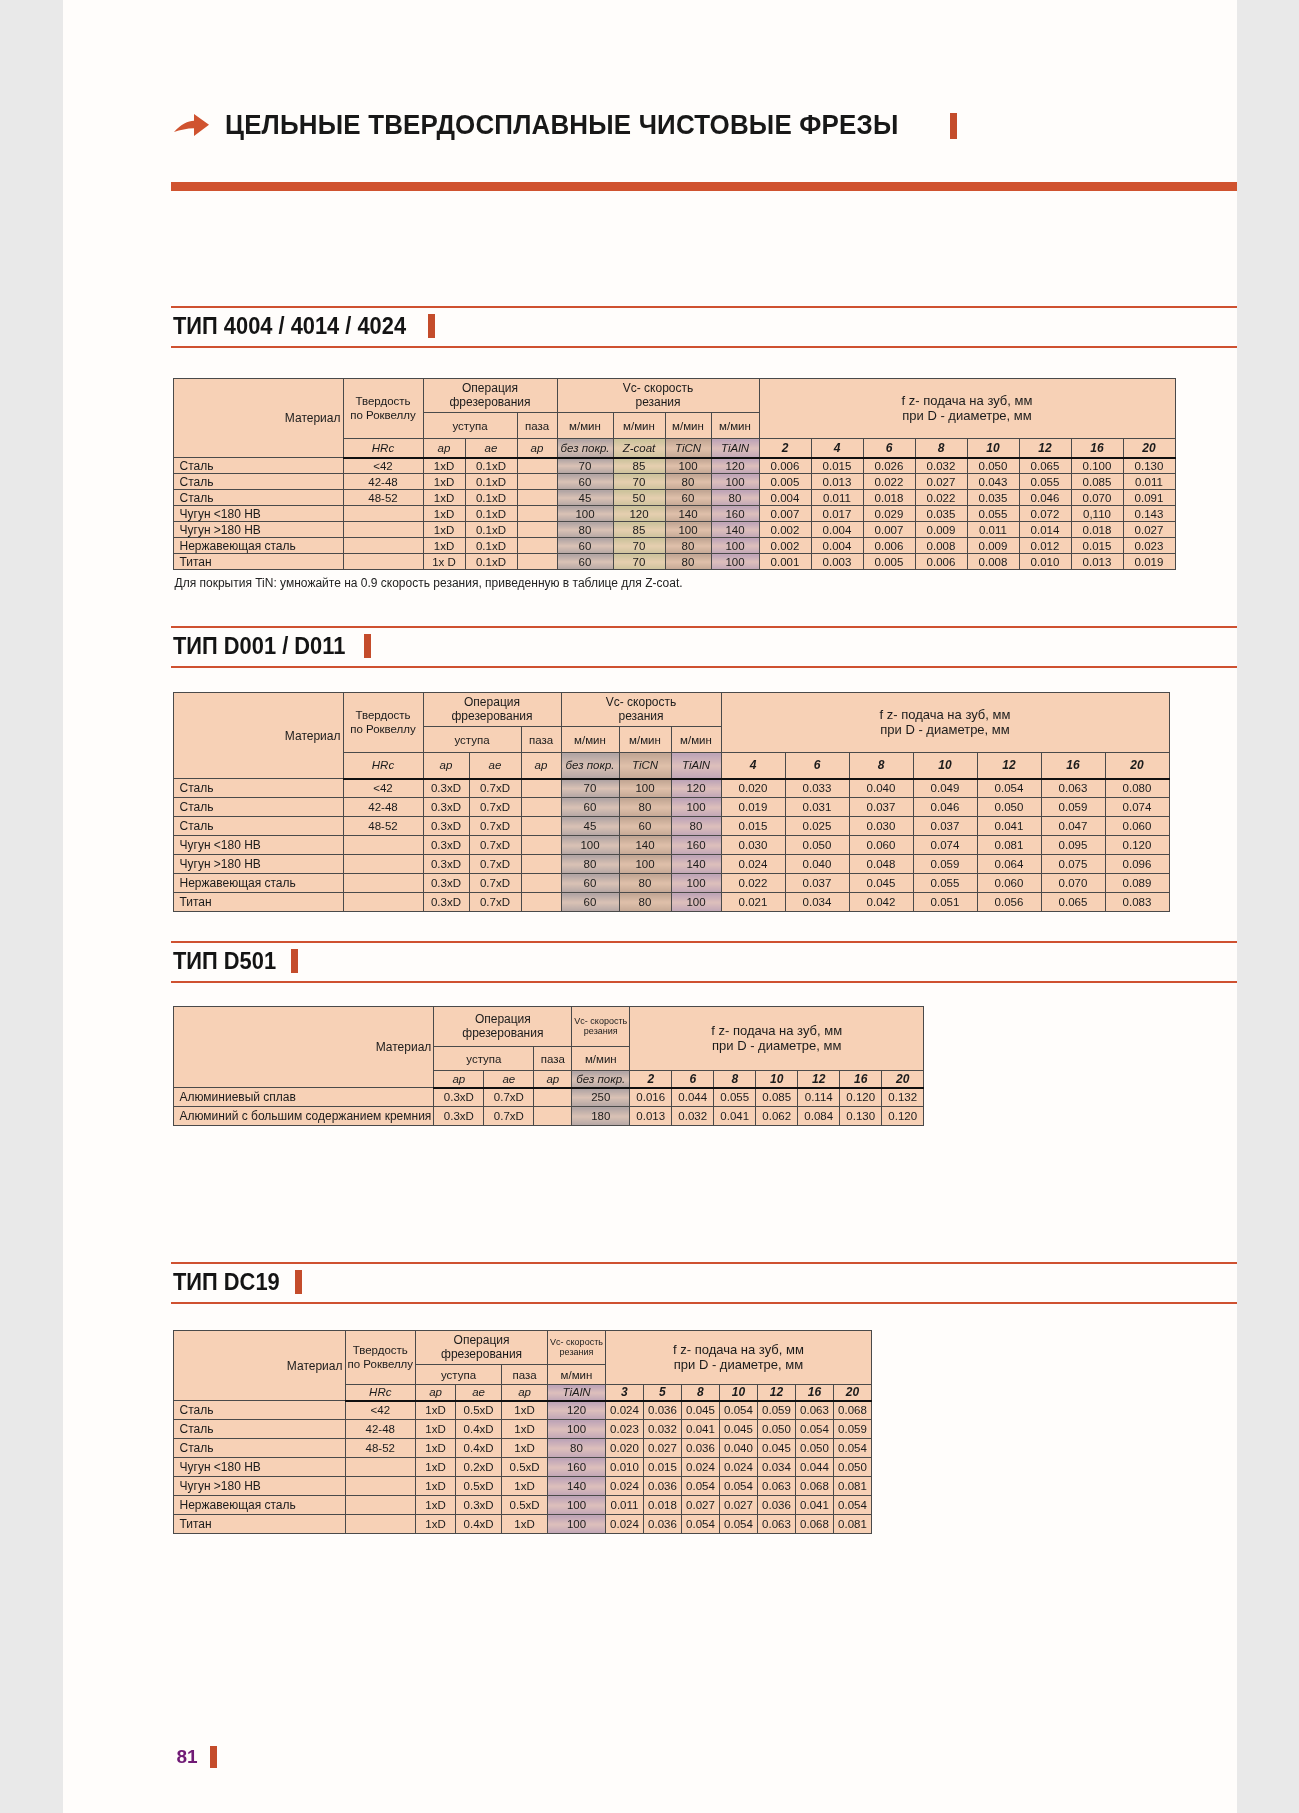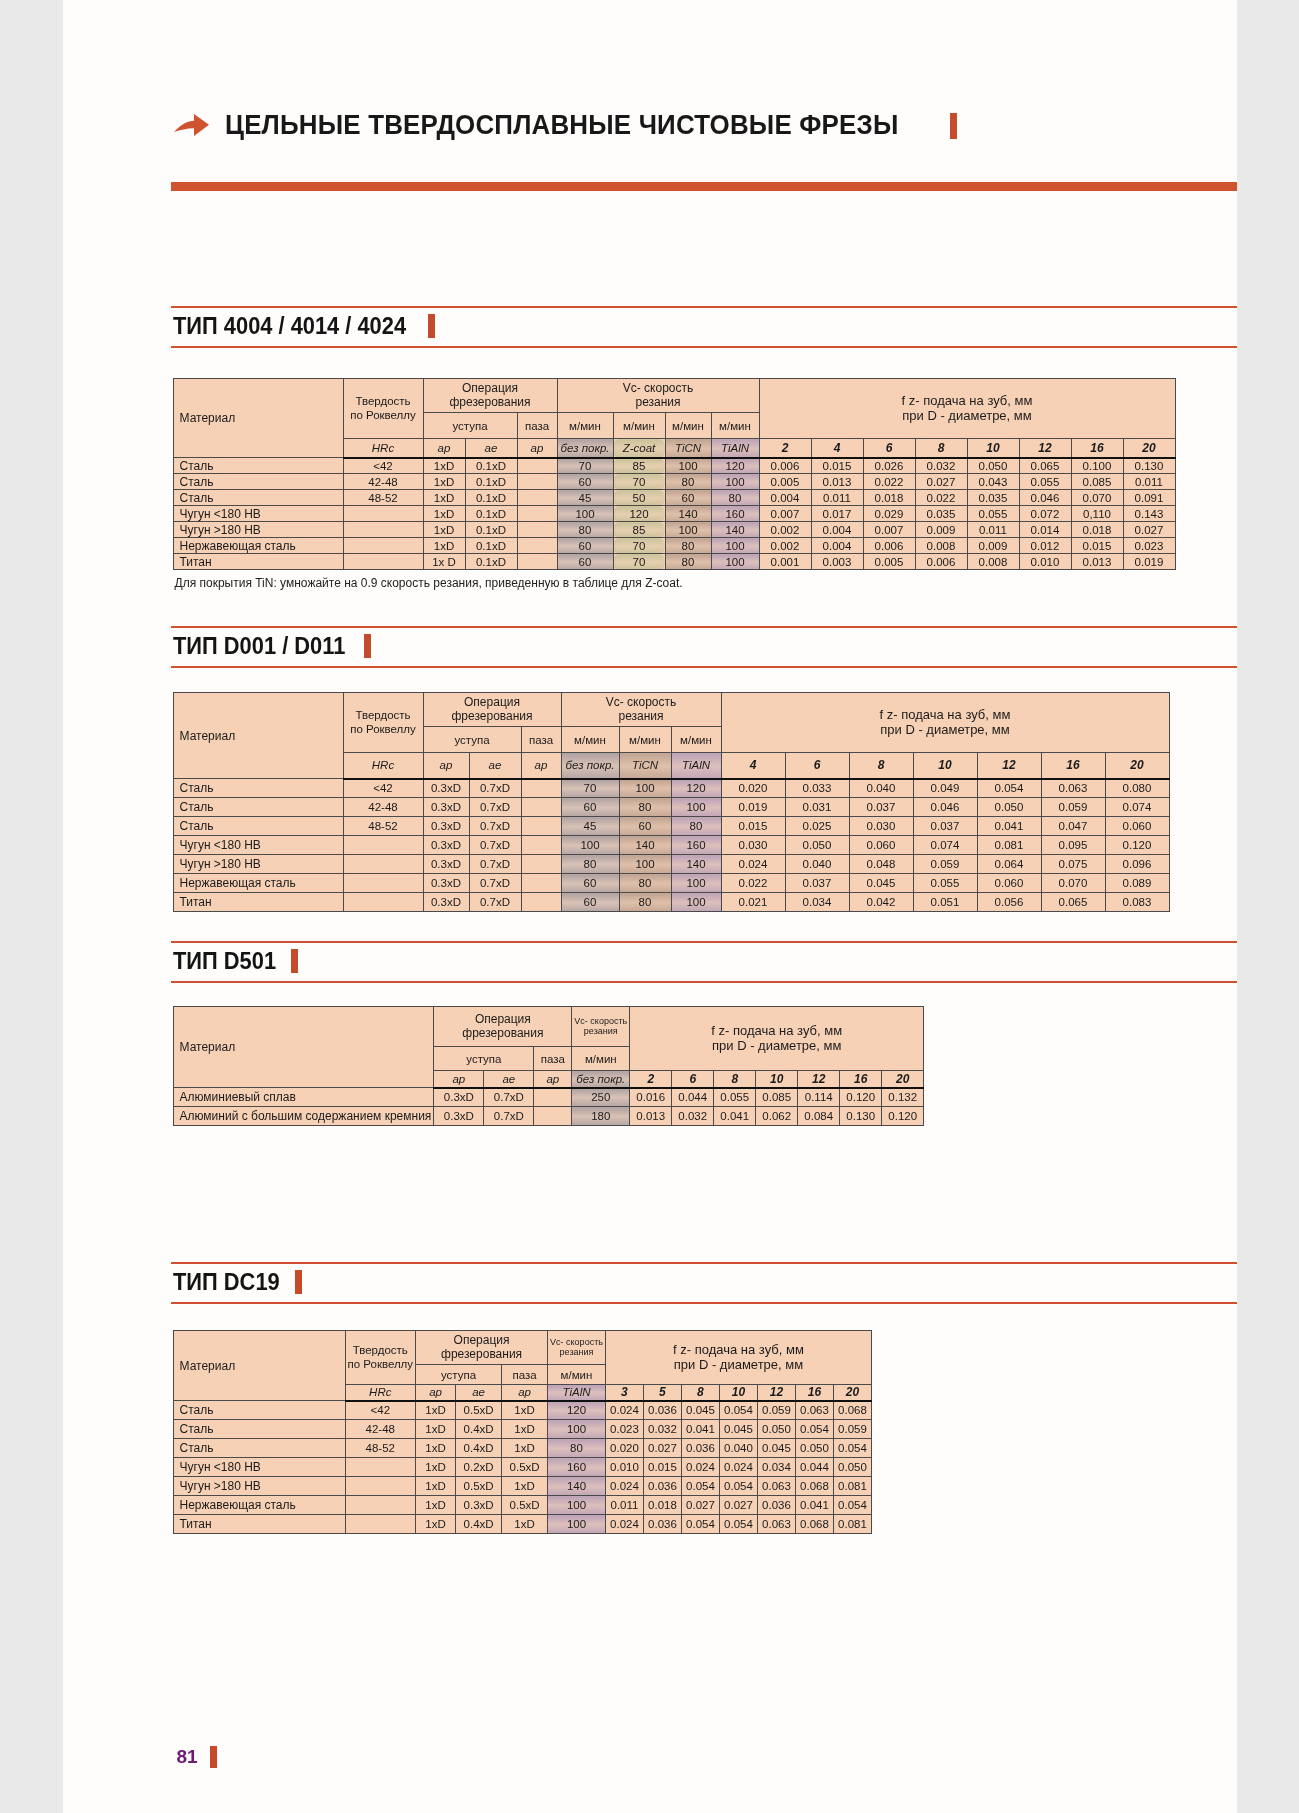--- a/index.html
+++ b/index.html
@@ -26,24 +26,24 @@
   table{border-collapse:collapse;table-layout:fixed;background:#f7d1b6;}
   th,td{border:1px solid #4a4a4a;padding:0 2px;text-align:center;vertical-align:middle;
         font-size:11.5px;font-weight:normal;color:#1b1b1b;overflow:hidden;white-space:nowrap;}
   table{border:1.5px solid #333;}
   thead tr:last-child th{border-bottom:2.5px solid #101010;font-style:italic;}
   .h-two{line-height:1.15;}
   .h-op,.h-vc,.h-fz{font-size:12px;}
   .h-vc-sm{font-size:9px;line-height:1.1;}
   .h-fz{font-size:13px;}
   .h-d{font-weight:bold;font-size:12px;}
-  .h-mat{text-align:left;padding-left:6px;font-size:12px;}
+  .h-mat{text-align:right;padding-left:6px;font-size:12px;}
   .td-mat{text-align:left;padding-left:6px;font-size:12px;}
   .c-none{background:linear-gradient(180deg,rgba(108,120,145,.52),rgba(150,158,178,.30) 50%,rgba(108,120,145,.48));}
-  .c-zcoat{background:linear-gradient(180deg,rgba(158,180,128,.50),rgba(185,200,158,.28) 50%,rgba(158,180,128,.46));border-radius:7px;}
+  .c-zcoat{background:linear-gradient(180deg,rgba(158,180,128,.50),rgba(185,200,158,.28) 50%,rgba(158,180,128,.46));}
   .c-ticn{background:linear-gradient(180deg,rgba(142,124,114,.52),rgba(168,152,142,.30) 50%,rgba(142,124,114,.48));}
   .c-tialn{background:linear-gradient(180deg,rgba(134,120,184,.52),rgba(162,150,200,.30) 50%,rgba(134,120,184,.48));}
   .footnote{position:absolute;left:112px;top:576px;font-size:12px;color:#222;}
   
   .pageno{position:absolute;left:114px;top:1746px;display:flex;align-items:center;gap:12px;}
   .pageno b{font-size:19px;color:#701a75;}
   .pageno .vbar{height:22px;margin-left:0;}
 </style>
 </head>
 <body>

